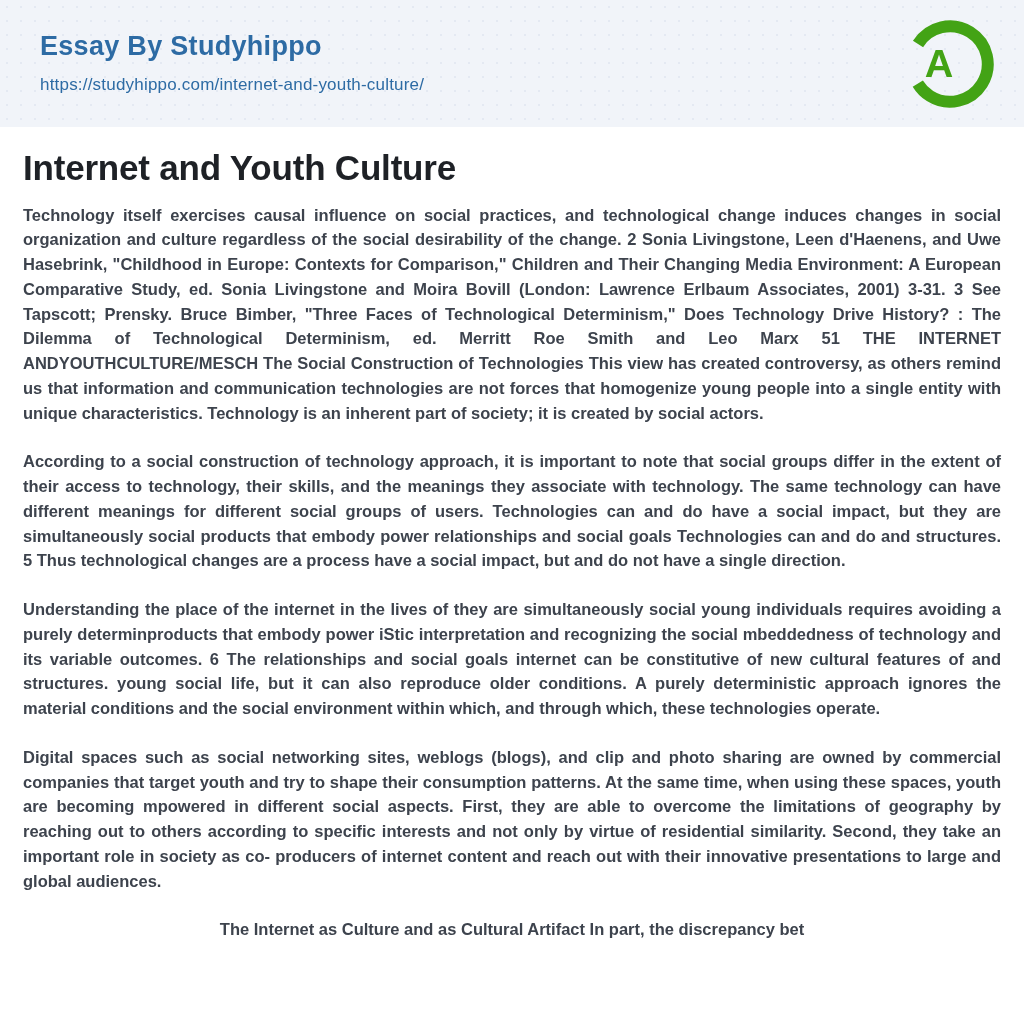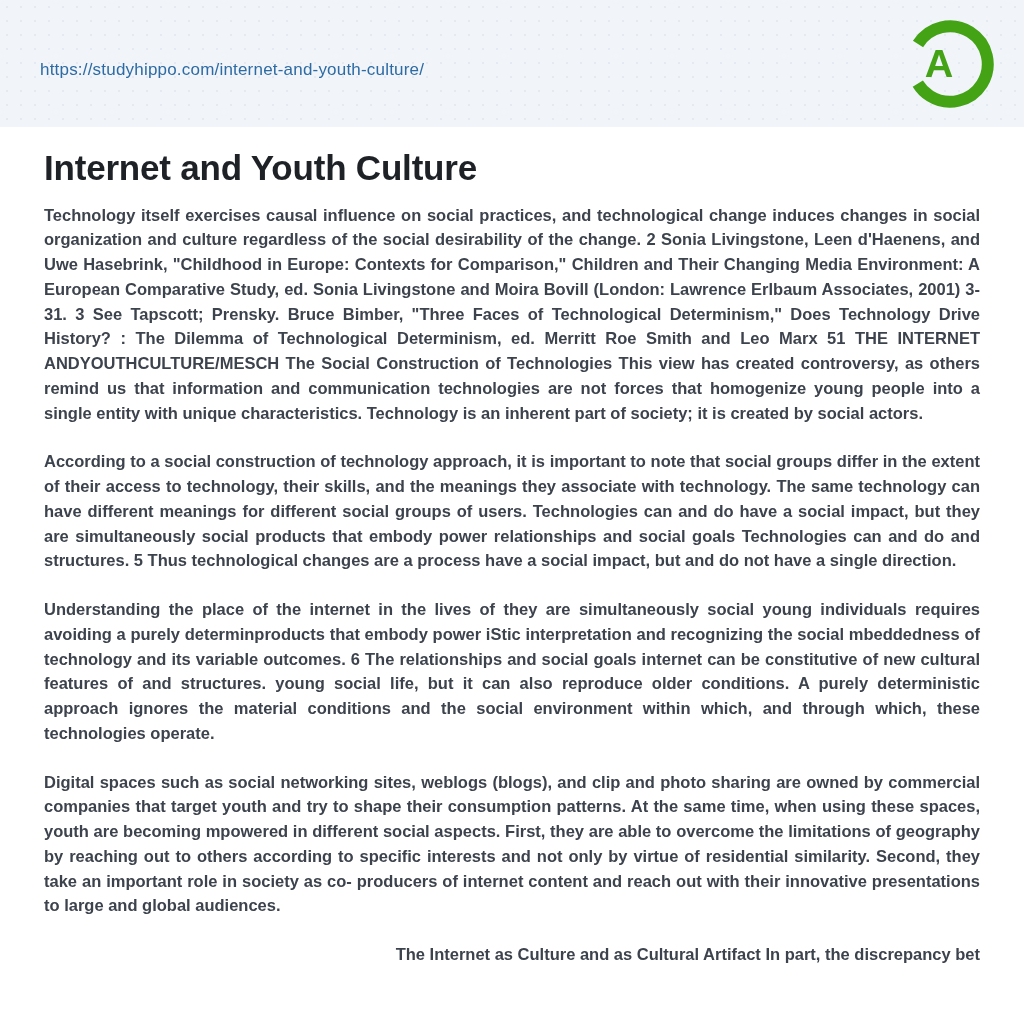--- a/index.html
+++ b/index.html
@@ -40,44 +40,45 @@
       margin-top: 13px;
       font-size: 17px;
       color: #2d6ba4;
       text-decoration: none;
       letter-spacing: 0.2px;
     }
     .logo { width: 92px; height: 92px; flex: 0 0 auto; }
     .logo svg { display: block; width: 100%; height: 100%; }
 
     
-    main { padding: 0 44px; }
+    main { padding: 0 23px; }
     .essay-title {
       margin: 22px 0 15px 0;
       font-size: 35px;
       font-weight: 700;
       color: #1e2126;
       letter-spacing: -0.2px;
       line-height: 1.1;
     }
     .essay-body .para {
       margin: 0 0 24px 0;
       font-size: 16.5px;
       line-height: 1.5;
       color: #3d434d;
       text-align: justify;
       font-weight: bold;
     }
-    .essay-body .para:last-child { margin-bottom: 0; text-align: right; }
+    .essay-body .para:last-child { margin-bottom: 0; text-align: center; }
   </style>
 </head>
 <body>
 
 <header class="page-header">
   <div class="header-text">
+    <div class="brand">Essay By Studyhippo</div>
     <a class="essay-url">https://studyhippo.com/internet-and-youth-culture/</a>
   </div>
   <div class="logo">
     <svg viewBox="0 0 100 100" aria-hidden="true">
       <circle cx="50" cy="50" r="41" fill="none" stroke="#43a315" stroke-width="13" stroke-dasharray="212 45.6" transform="rotate(-148 50 50)"></circle>
       <text x="38" y="64.5" font-size="43" font-weight="bold" fill="#43a315" text-anchor="middle" font-family="Liberation Sans, sans-serif">A</text>
     </svg>
   </div>
 </header>
 

